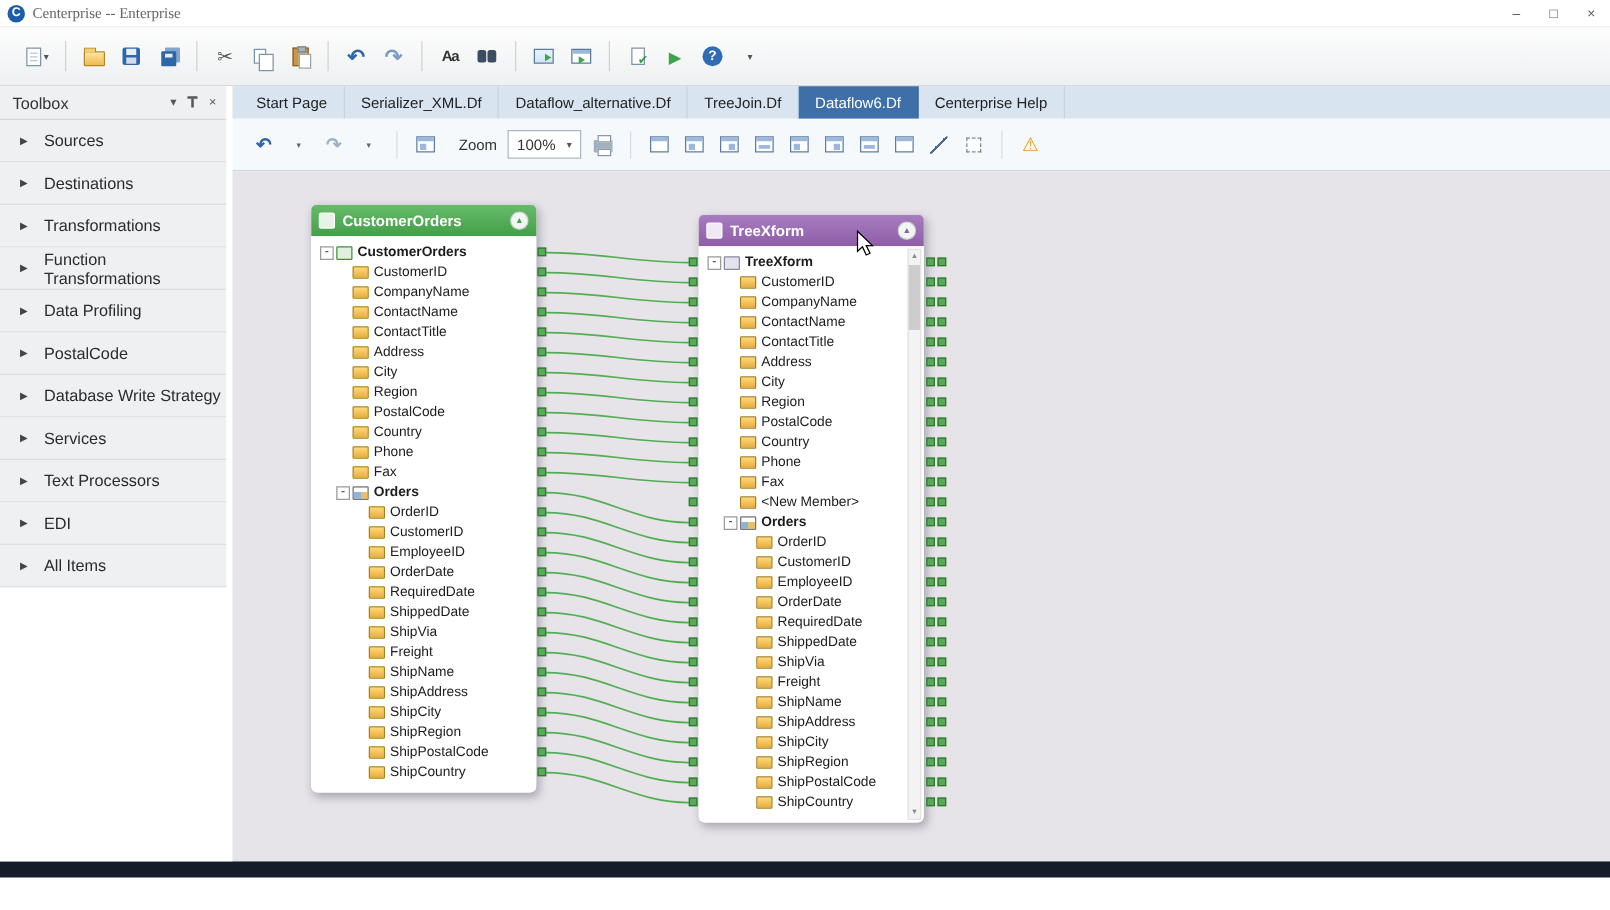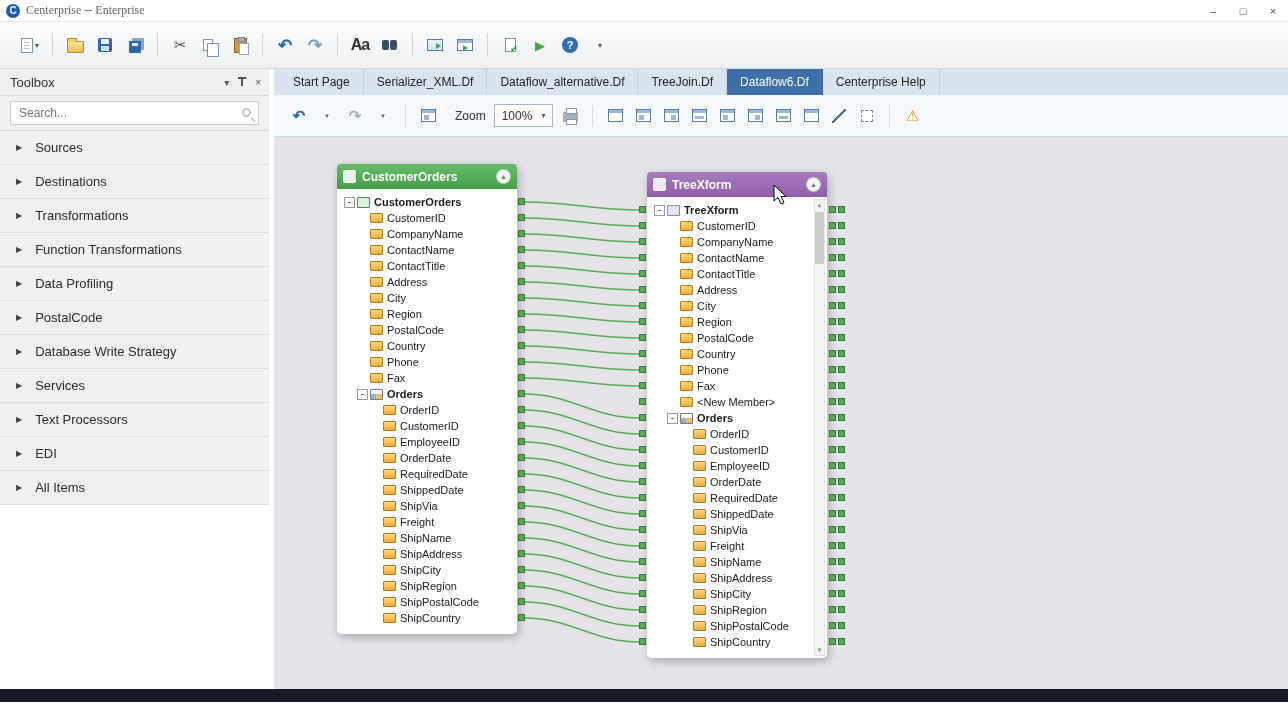--- a/index.html
+++ b/index.html
@@ -21,21 +21,21 @@
 .toolbar{height:47px;background:linear-gradient(#fdfdfd,#eef0f1);border-bottom:1px solid #d7d7d7;display:flex;align-items:center;padding-left:16px;gap:2px;}
 .tbtn{height:30px;min-width:28px;display:flex;align-items:center;justify-content:center;gap:2px;padding:0 3px;border-radius:3px;}
 .tsep{width:1px;height:24px;background:#d2d2d2;margin:0 6px;}
 .icon{display:inline-flex;align-items:center;justify-content:center;}
 .ddrop{font-size:8px;color:#555;}
 
 
 .g-cut{font-size:15px;color:#555;}
 .g-undo{font-size:17px;color:#2f66a7;font-weight:bold;}
 .g-redo{font-size:17px;color:#7d9cc2;font-weight:bold;}
-.g-font{font-size:16px;font-weight:bold;color:#333;letter-spacing:-1px;}
+.g-font{font-size:12px;font-weight:bold;color:#333;letter-spacing:-1px;}
 .g-start{font-size:13px;color:#3da44c;}
 .g-help{width:16px;height:16px;border-radius:50%;background:#2e6db4;color:#fff;font-size:11px;font-weight:bold;}
 .g-overflow{font-size:8px;color:#555;}
 .g-cundo{font-size:15px;color:#2f66a7;font-weight:bold;}
 .g-credo{font-size:15px;color:#9fb2c8;font-weight:bold;}
 .g-drop{font-size:7px;color:#667;}
 .g-warn{font-size:15px;color:#e39b12;}
 
 
 .ic-newdoc{width:12px;height:15px;background:#fff;border:1px solid #7d93a8;position:relative;}
@@ -68,21 +68,21 @@
 .ic-line{width:14px;height:14px;background:linear-gradient(135deg,transparent 45%,#4a6a8a 45% 55%,transparent 55%);}
 .ic-gridd{width:12px;height:12px;border:1px dashed #7a8aa0;background:#fff;}
 .mw{width:15px;height:13px;border:1px solid #5c7ca3;background:#fff;position:relative;}
 .mw::before{content:"";position:absolute;left:0;right:0;top:0;height:3px;background:#9cb9dc;}
 .mw-b::after{content:"";position:absolute;left:2px;top:5px;width:5px;height:5px;background:#9cb9dc;}
 .mw-c::after{content:"";position:absolute;right:2px;top:5px;width:5px;height:5px;background:#9cb9dc;}
 .mw-d::after{content:"";position:absolute;left:2px;right:2px;bottom:2px;height:3px;background:#9cb9dc;}
 
 
 .workspace{display:flex;height:620px;}
-.toolbox{width:274px;background:#fff;display:flex;flex-direction:column;border-right:5px solid #fff;flex:none;}
+.toolbox{width:186px;background:#fff;display:flex;flex-direction:column;border-right:5px solid #fff;flex:none;}
 .tb-head{height:27px;background:#eef0f1;border-bottom:1px solid #d8dada;display:flex;align-items:center;padding:0 8px 0 10px;font-size:13px;color:#333;}
 .tb-head-icons{margin-left:auto;display:flex;gap:9px;align-items:center;}
 .thbtn{font-size:10px;color:#555;display:flex;align-items:center;}
 .pin{display:inline-block;position:relative;width:8px;height:10px;}
 .pin::before{content:"";position:absolute;left:0;top:0;width:8px;height:2px;background:#555;}
 .pin::after{content:"";position:absolute;left:3px;top:2px;width:2px;height:7px;background:#555;}
 .tb-search{height:35px;background:#eef0f1;border-bottom:1px solid #d8dada;display:flex;align-items:center;padding:0 10px;position:relative;}
 .tb-search input{flex:1;height:24px;border:1px solid #c9cdd0;padding:0 24px 0 8px;font-size:12px;color:#333;background:#fff;outline:none;font-family:inherit;}
 .mag{position:absolute;right:18px;top:12px;width:9px;height:9px;border:2px solid #c0c6cb;border-radius:50%;}
 .mag::after{content:"";position:absolute;width:2px;height:5px;background:#c0c6cb;transform:rotate(-45deg);left:8px;top:7px;}
@@ -205,24 +205,20 @@
     <div class="toolbox">
       <div class="tb-head">
         <span>Toolbox</span>
         <div class="tb-head-icons">
             <span class="thbtn">▾</span>
             <span class="thbtn">
               <span class="pin"></span>
             </span>
             <span class="thbtn">×</span>
           </div>
-      </div>
-      <div class="tb-search">
-        <input placeholder="Search..." style="">
-        <span class="mag"></span>
       </div>
       <div class="tb-cats">
           <div class="cat">
             <span class="arrow">▶</span>
             <span class="catlabel">Sources</span>
           </div>
           <div class="cat">
             <span class="arrow">▶</span>
             <span class="catlabel">Destinations</span>
           </div>

